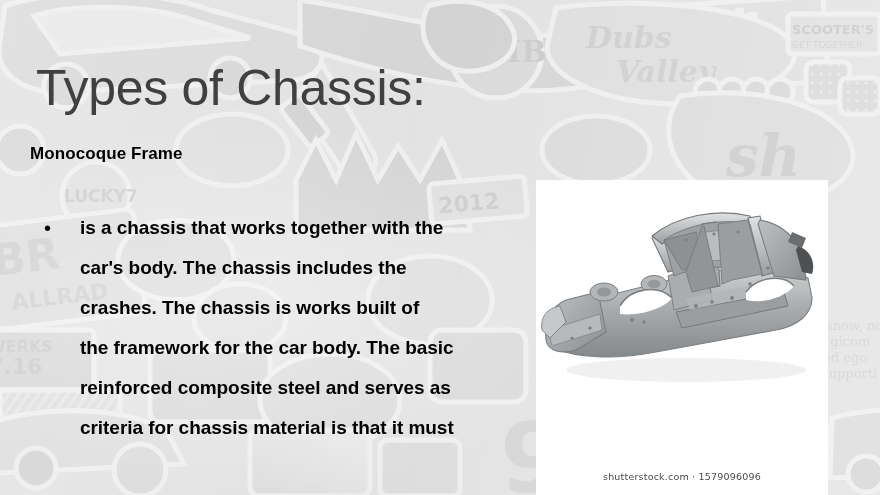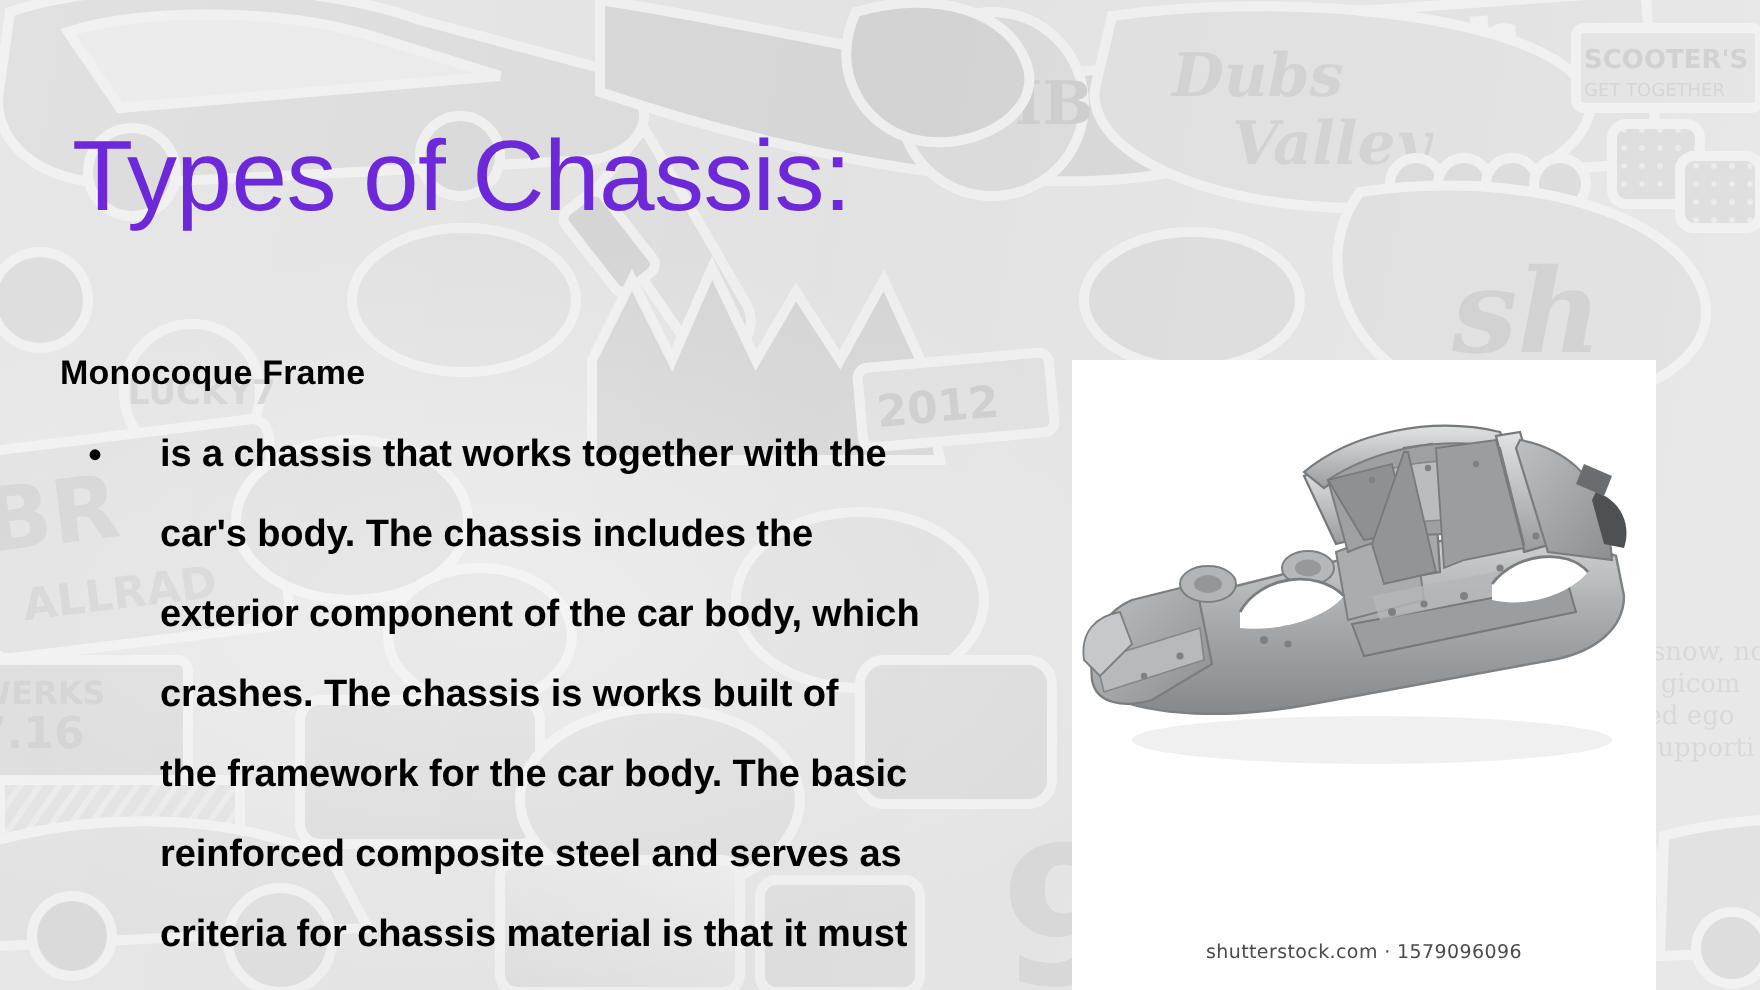--- a/index.html
+++ b/index.html
@@ -40,36 +40,35 @@
   }
 
   
   #title {
     position: absolute;
     left: 36px;
     top: 62px;
     font-size: 50px;
     line-height: 1.04;
     font-weight: 400;
-    color: #6d28d9;
+    color: #404040;
     letter-spacing: -0.3px;
     white-space: nowrap;
   }
 
   
   #subtitle {
     position: absolute;
     left: 30px;
     top: 144px;
     font-size: 17px;
     font-weight: bold;
     color: #000000;
     letter-spacing: 0.1px;
     white-space: nowrap;
-    margin-top: 33px;
   }
 
   
   #body-block {
     position: absolute;
     left: 40px;
     top: 208px;
     width: 470px;
   }
   .bullet-row { position: relative; }
@@ -267,21 +266,20 @@
   <div id="title">Types of Chassis:</div>
 
   <div id="subtitle">Monocoque Frame</div>
 
   <div id="body-block">
     <div class="bullet-row">
       <span class="bullet-mark">•</span>
       <div class="body-lines">
         <div>is a chassis that works together with the</div>
         <div>car's body. The chassis includes the</div>
-        <div>exterior component of the car body, which</div>
         <div>crashes. The chassis is works built of</div>
         <div>the framework for the car body. The basic</div>
         <div>reinforced composite steel and serves as</div>
         <div>criteria for chassis material is that it must</div>
       </div>
     </div>
   </div>
 
   <div id="photo-card">
     <div id="photo-canvas">

